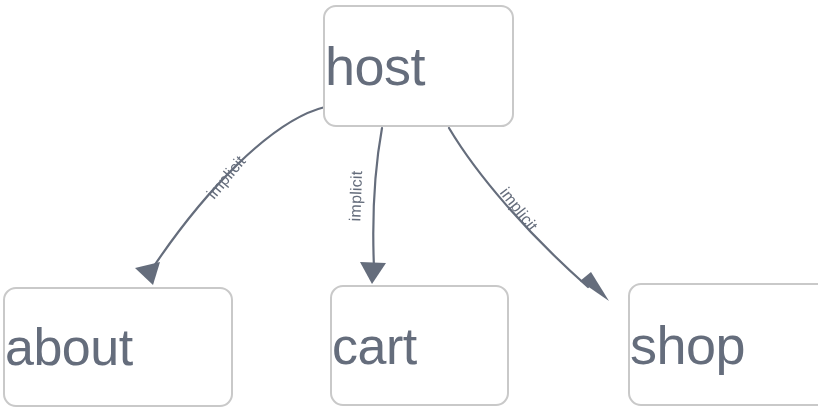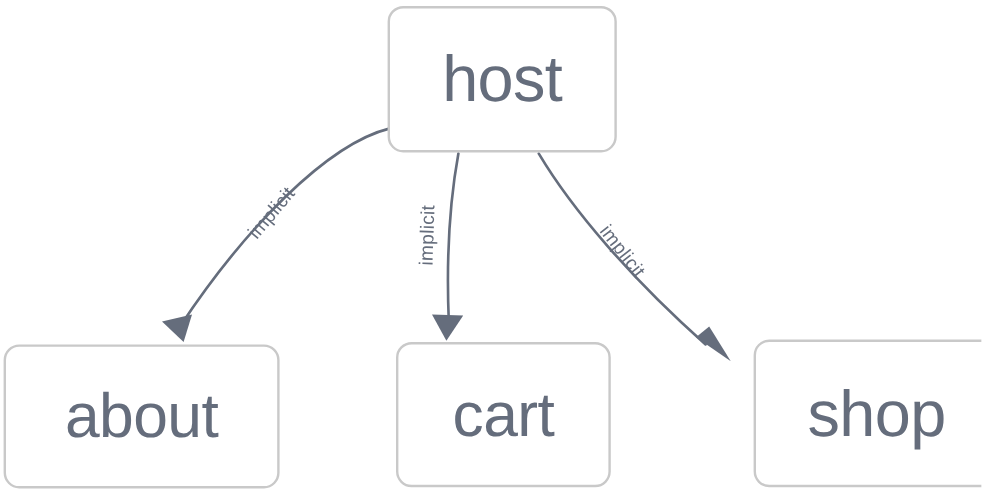--- a/index.html
+++ b/index.html
@@ -27,21 +27,21 @@
     pointer-events: none;
   }
   .node {
     position: absolute;
     box-sizing: border-box;
     background: #ffffff;
     border: 2px solid #c9c9c9;
     border-radius: 13px;
     display: flex;
     align-items: center;
-    justify-content: center;
+    justify-content: flex-start;
     z-index: 3;
   }
   .node-label {
     color: #656d7c;
     font-family: "Liberation Sans", sans-serif;
     font-weight: 400;
     letter-spacing: -0.5px;
     line-height: 1;
     white-space: nowrap;
   }

